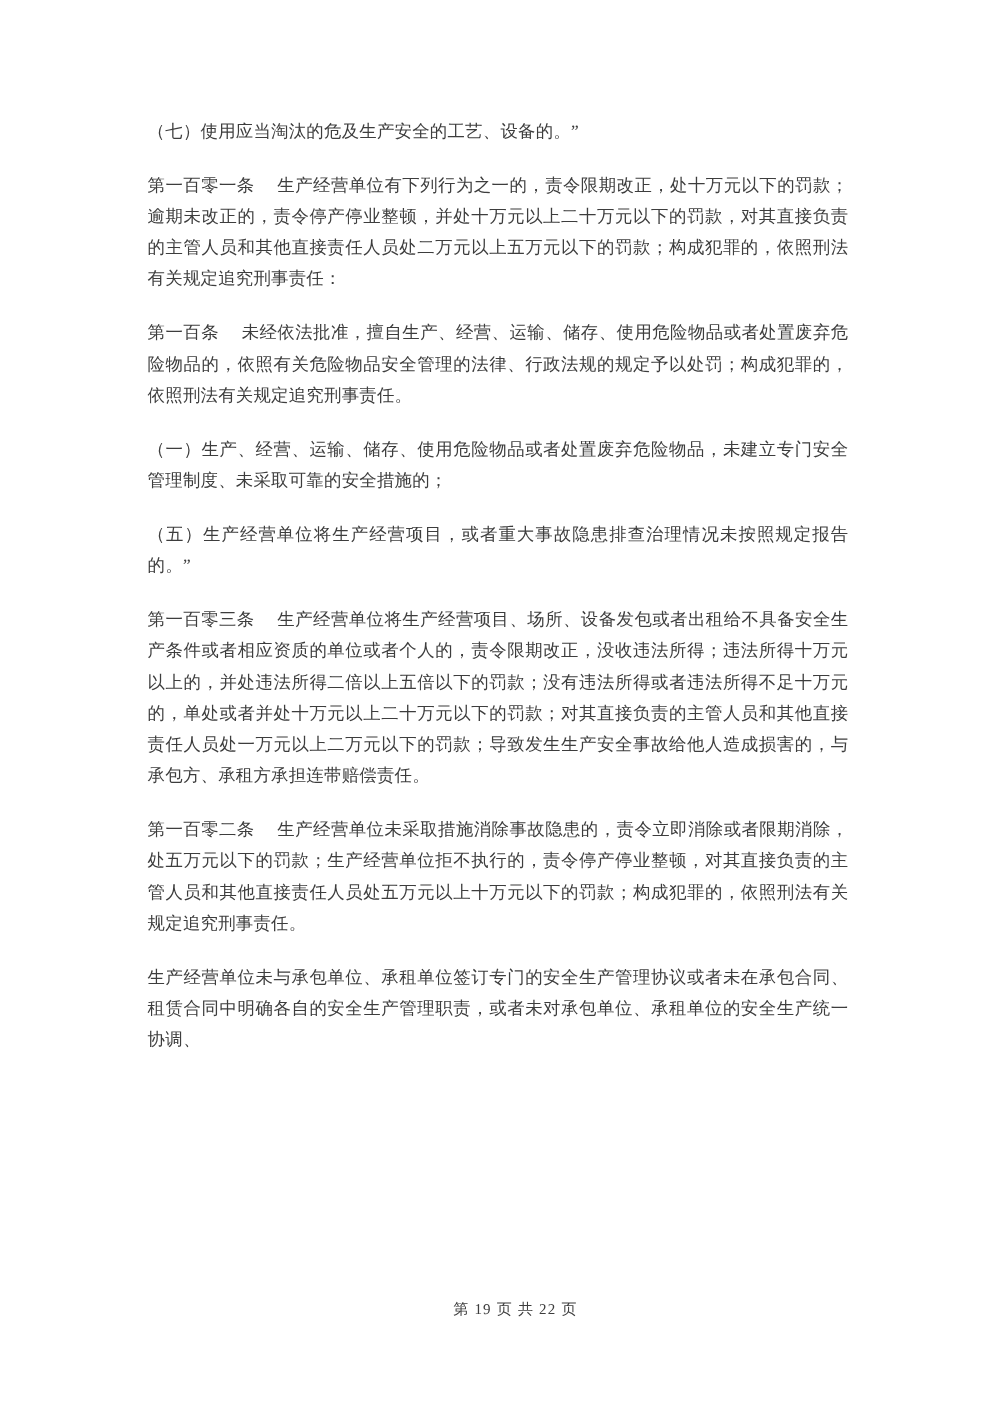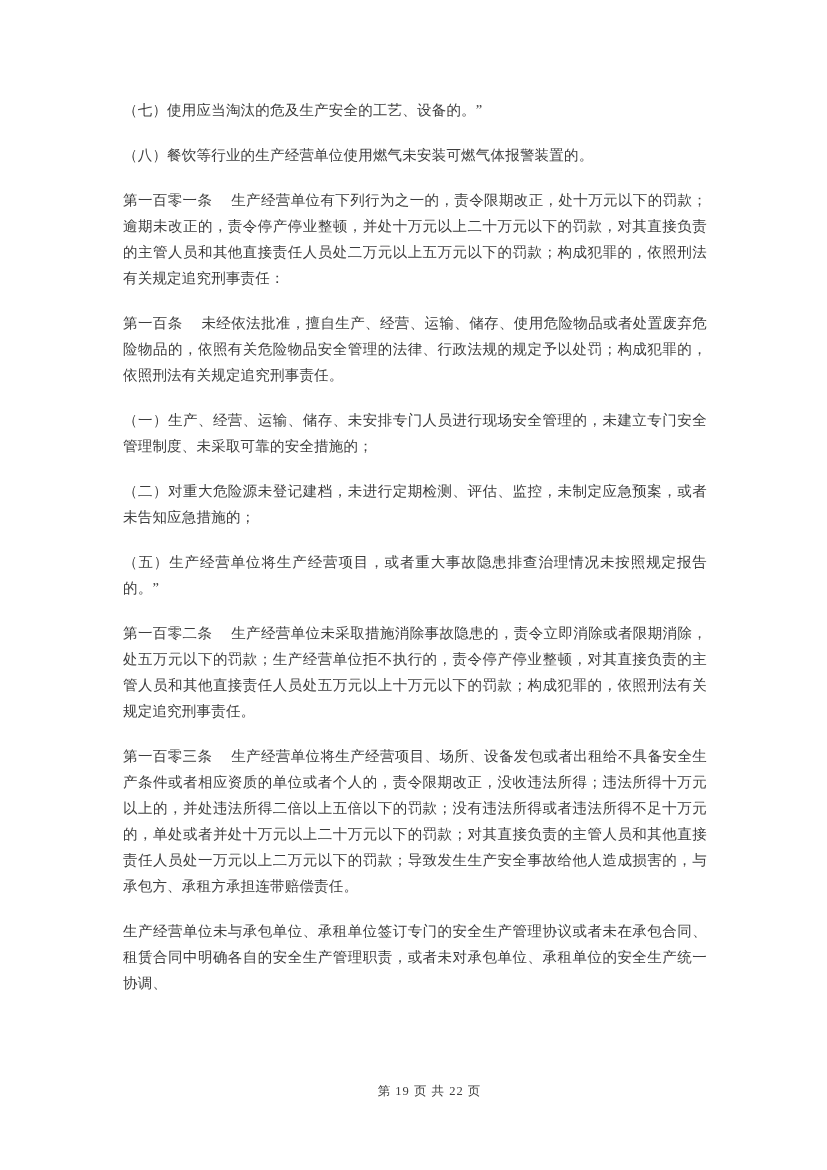--- a/index.html
+++ b/index.html
@@ -46,26 +46,24 @@
     letter-spacing: 1px;
     margin-left: 32px;
   }
 </style>
 </head>
 <body>
 
 <div class="page">
   <div class="content" id="doc-body">
       <p class="para">（七）使用应当淘汰的危及生产安全的工艺、设备的。”</p>
-      <p class="para">（八）餐饮等行业的生产经营单位使用燃气未安装可燃气体报警装置的。</p>
       <p class="para">第一百零一条　 生产经营单位有下列行为之一的，责令限期改正，处十万元以下的罚款；逾期未改正的，责令停产停业整顿，并处十万元以上二十万元以下的罚款，对其直接负责的主管人员和其他直接责任人员处二万元以上五万元以下的罚款；构成犯罪的，依照刑法有关规定追究刑事责任：</p>
       <p class="para">第一百条　 未经依法批准，擅自生产、经营、运输、储存、使用危险物品或者处置废弃危险物品的，依照有关危险物品安全管理的法律、行政法规的规定予以处罚；构成犯罪的，依照刑法有关规定追究刑事责任。</p>
-      <p class="para">（一）生产、经营、运输、储存、未安排专门人员进行现场安全管理的，未建立专门安全管理制度、未采取可靠的安全措施的；</p>
-      <p class="para">（二）对重大危险源未登记建档，未进行定期检测、评估、监控，未制定应急预案，或者未告知应急措施的；</p>
+      <p class="para">（一）生产、经营、运输、储存、使用危险物品或者处置废弃危险物品，未建立专门安全管理制度、未采取可靠的安全措施的；</p>
       <p class="para">（五）生产经营单位将生产经营项目，或者重大事故隐患排查治理情况未按照规定报告的。”</p>
+      <p class="para">第一百零三条　 生产经营单位将生产经营项目、场所、设备发包或者出租给不具备安全生产条件或者相应资质的单位或者个人的，责令限期改正，没收违法所得；违法所得十万元以上的，并处违法所得二倍以上五倍以下的罚款；没有违法所得或者违法所得不足十万元的，单处或者并处十万元以上二十万元以下的罚款；对其直接负责的主管人员和其他直接责任人员处一万元以上二万元以下的罚款；导致发生生产安全事故给他人造成损害的，与承包方、承租方承担连带赔偿责任。</p>
       <p class="para">第一百零二条　 生产经营单位未采取措施消除事故隐患的，责令立即消除或者限期消除，处五万元以下的罚款；生产经营单位拒不执行的，责令停产停业整顿，对其直接负责的主管人员和其他直接责任人员处五万元以上十万元以下的罚款；构成犯罪的，依照刑法有关规定追究刑事责任。</p>
-      <p class="para">第一百零三条　 生产经营单位将生产经营项目、场所、设备发包或者出租给不具备安全生产条件或者相应资质的单位或者个人的，责令限期改正，没收违法所得；违法所得十万元以上的，并处违法所得二倍以上五倍以下的罚款；没有违法所得或者违法所得不足十万元的，单处或者并处十万元以上二十万元以下的罚款；对其直接负责的主管人员和其他直接责任人员处一万元以上二万元以下的罚款；导致发生生产安全事故给他人造成损害的，与承包方、承租方承担连带赔偿责任。</p>
       <p class="para">生产经营单位未与承包单位、承租单位签订专门的安全生产管理协议或者未在承包合同、租赁合同中明确各自的安全生产管理职责，或者未对承包单位、承租单位的安全生产统一协调、</p>
     </div>
   <div class="footer">
     <span>第 19 页 共 22 页</span>
   </div>
 </div>
 
 </body></html>

